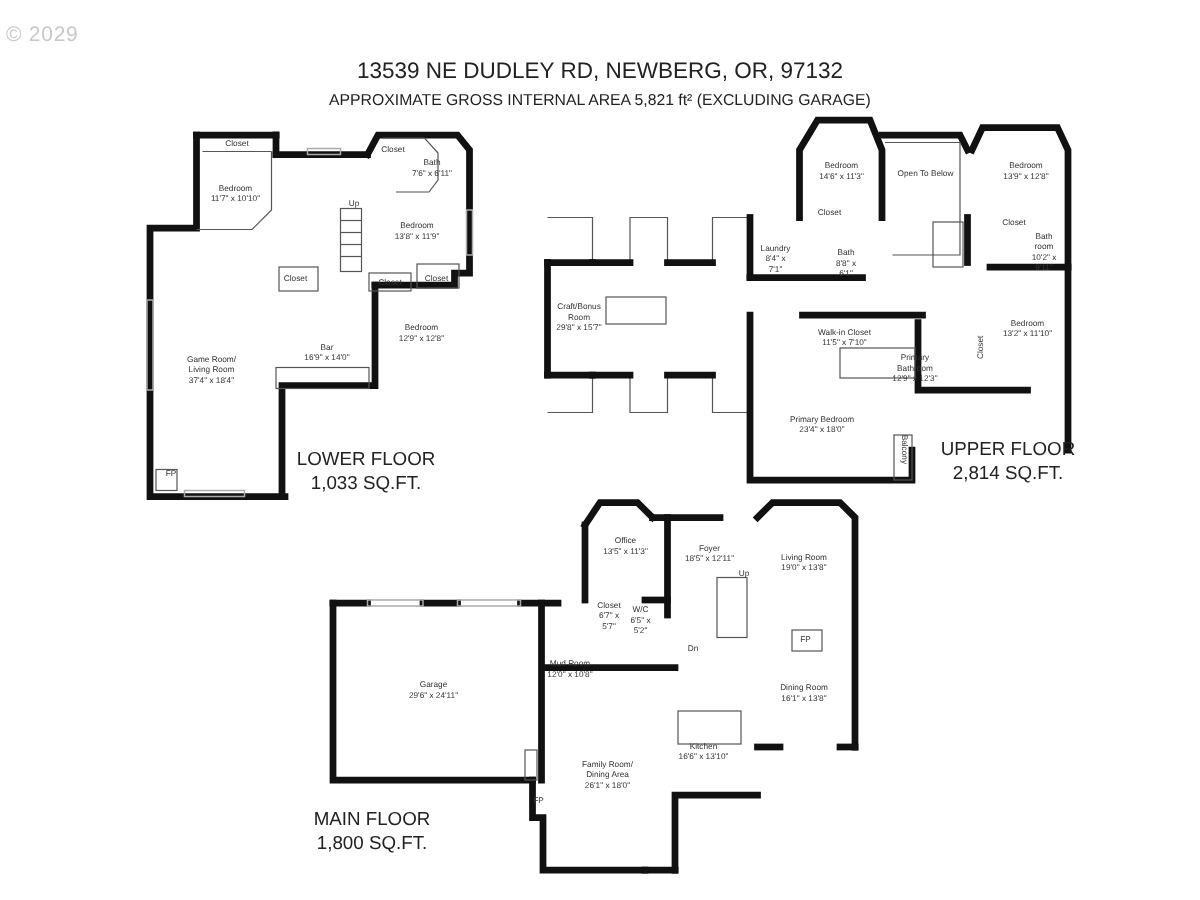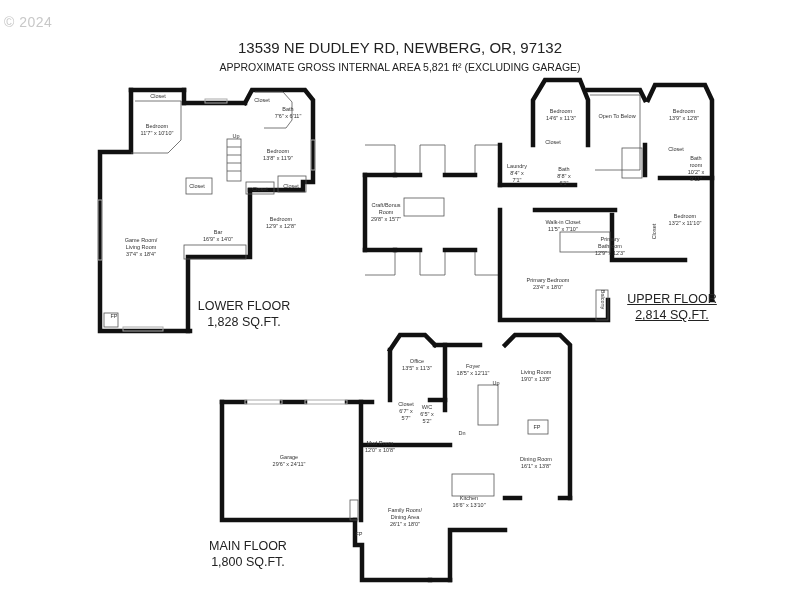--- a/index.html
+++ b/index.html
@@ -10,21 +10,21 @@
   svg { position:absolute; left:0; top:0; }
   .wall { fill:none; stroke:#111; stroke-width:4.5; stroke-linecap:square; }
   .thin { fill:none; stroke:#555; stroke-width:0.8; }
   .win { fill:none; stroke:#aaa; stroke-width:1; }
   .room-label { position:absolute; font-size:5.5px; text-align:center; color:#333; line-height:1.3; white-space:nowrap; transform:translateX(-50%); }
   .floor-label { position:absolute; font-size:12.5px; text-align:center; color:#222; line-height:1.3; transform:translateX(-50%); white-space:nowrap; }
 </style>
 </head>
 <body>
 
-<div class="copyright">© 2024</div>
+<div class="copyright">© 2029</div>
 <div class="title">13539 NE DUDLEY RD, NEWBERG, OR, 97132</div>
 <div class="subtitle">APPROXIMATE GROSS INTERNAL AREA 5,821 ft² (EXCLUDING GARAGE)</div>
 
 <svg width="800" height="600">
 
   <g>
     <polyline class="wall" points="131,90 131,152 100,152 100,331 190,331"></polyline>
     <line class="wall" x1="131" y1="90" x2="184" y2="90"></line>
     <line class="wall" x1="184" y1="90" x2="184" y2="103"></line>
     <line class="wall" x1="184" y1="103" x2="245" y2="103"></line>
@@ -132,21 +132,21 @@
     <div>12'9" x 12'8"</div>
   </div>
 <div class="room-label" style="left:141px;top:237px;">
     <div>Game Room/</div>
     <div>Living Room</div>
     <div>37'4" x 18'4"</div>
   </div>
 <div class="room-label" style="left:114px;top:313px;"><span>FP</span></div>
 <div class="floor-label" style="left:244px;top:298px;">
     <div>LOWER FLOOR</div>
-    <div>1,828 SQ.FT.</div>
+    <div>1,033 SQ.FT.</div>
   </div>
 
 <div class="room-label" style="left:561px;top:108px;">
     <div>Bedroom</div>
     <div>14'6" x 11'3"</div>
   </div>
 <div class="room-label" style="left:617px;top:113px;">
     <div>Open To Below</div>
   </div>
 <div class="room-label" style="left:684px;top:108px;">
@@ -188,21 +188,21 @@
 <div class="room-label" style="left:655px;top:228px;transform:translateX(-50%) rotate(-90deg);"><span>Closet</span></div>
 <div class="room-label" style="left:685px;top:213px;">
     <div>Bedroom</div>
     <div>13'2" x 11'10"</div>
   </div>
 <div class="room-label" style="left:548px;top:277px;">
     <div>Primary Bedroom</div>
     <div>23'4" x 18'0"</div>
   </div>
 <div class="room-label" style="left:602px;top:296px;transform:translateX(-50%) rotate(90deg);"><span>Balcony</span></div>
-<div class="floor-label" style="left:672px;top:291px;text-decoration:underline;">
+<div class="floor-label" style="left:672px;top:291px;">
     <div>UPPER FLOOR</div>
     <div>2,814 SQ.FT.</div>
   </div>
 
 <div class="room-label" style="left:417px;top:358px;">
     <div>Office</div>
     <div>13'5" x 11'3"</div>
   </div>
 <div class="room-label" style="left:473px;top:363px;">
     <div>Foyer</div>

